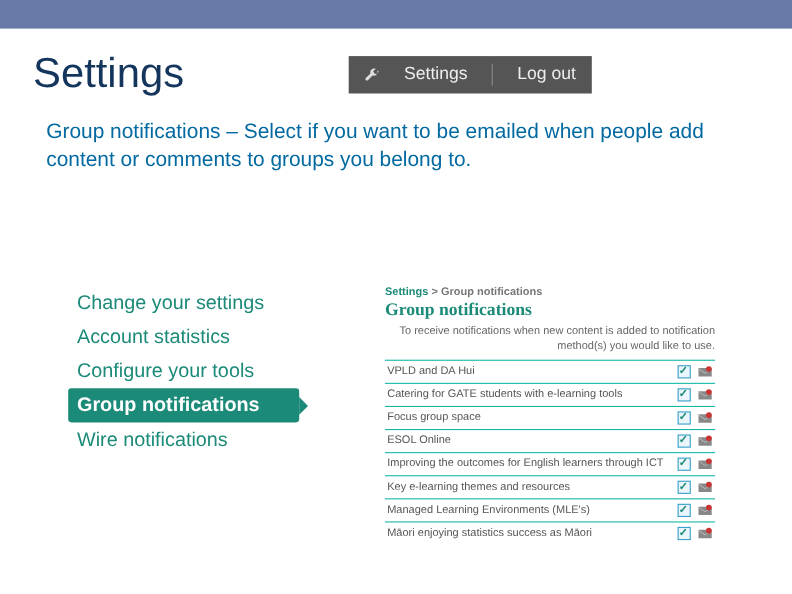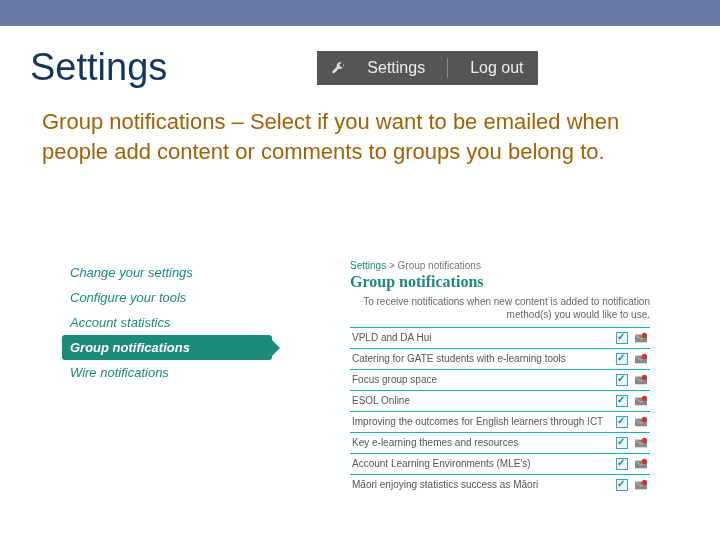--- a/index.html
+++ b/index.html
@@ -40,39 +40,38 @@
     gap: 22px;
     font-size: 16px;
   }
   .header-pill .sep { width: 1px; height: 20px; background: #888; }
   .wrench-icon {
     width: 14px; height: 14px;
     display: inline-block;
   }
   .wrench-icon svg { display:block; }
   .desc {
-    font-size: 22px;
-    color: #a16207;
+    font-size: 19px;
+    color: #0369a1;
     line-height: 1.35;
     padding: 0 8px 0 12px;
     max-width: 640px;
   }
   .panels {
     position: absolute;
     top: 260px;
     left: 0;
     width: 720px;
     display: flex;
   }
   
   .sidebar {
     margin-left: 62px;
     width: 210px;
-    font-size: 13px;
-    font-style: italic;
+    font-size: 18px;
   }
   .sidebar-item {
     padding: 5px 8px;
     color: #1c8a78;
     cursor: pointer;
   }
   .sidebar-item.active {
     background: #1c8a78;
     color: #fff;
     border-radius: 3px;
@@ -93,20 +92,21 @@
   .content {
     margin-left: 78px;
     width: 300px;
     font-size: 11px;
     color: #555;
   }
   .breadcrumb {
     font-size: 10px;
     color: #777;
     margin-bottom: 2px;
+    font-weight: bold;
   }
   .breadcrumb .bc-link { color: #1c8a78; }
   .panel-title {
     font-family: Georgia, serif;
     font-size: 16px;
     color: #1c8a78;
     font-weight: bold;
     margin-bottom: 4px;
   }
   .panel-desc {
@@ -176,22 +176,22 @@
       <span class="sep"></span>
       <span>Log out</span>
     </div>
   </div>
   <p class="desc">Group notifications – Select if you want to be emailed when people add content or comments to groups you belong to.</p>
 </div>
 
 <div class="panels">
   <div class="sidebar" id="sidebar">
       <div class="sidebar-item">Change your settings</div>
+      <div class="sidebar-item">Account statistics</div>
       <div class="sidebar-item">Configure your tools</div>
-      <div class="sidebar-item">Account statistics</div>
       <div class="sidebar-item active">Group notifications</div>
       <div class="sidebar-item">Wire notifications</div>
     </div>
   <div class="content">
     <div class="breadcrumb">
       <span class="bc-link">Settings</span><span> &gt; </span><span>Group notifications</span>
     </div>
     <div class="panel-title">Group notifications</div>
     <div class="panel-desc">To receive notifications when new content is added to notification method(s) you would like to use.</div>
     <div id="groups">
@@ -255,21 +255,21 @@
           <div class="cb"></div>
           <div class="env-icon">
             <svg viewBox="0 0 16 14" width="14" height="12">
               <path fill="#888" d="M1 3h14v9H1z"></path>
               <path fill="#bbb" d="M1 3l7 5 7-5v1l-7 5-7-5z"></path>
               <circle cx="12" cy="4" r="3" fill="#c33"></circle>
             </svg>
           </div>
         </div>
         <div class="group-row">
-          <div class="group-label">Account Learning Environments (MLE's)</div>
+          <div class="group-label">Managed Learning Environments (MLE's)</div>
           <div class="cb"></div>
           <div class="env-icon">
             <svg viewBox="0 0 16 14" width="14" height="12">
               <path fill="#888" d="M1 3h14v9H1z"></path>
               <path fill="#bbb" d="M1 3l7 5 7-5v1l-7 5-7-5z"></path>
               <circle cx="12" cy="4" r="3" fill="#c33"></circle>
             </svg>
           </div>
         </div>
         <div class="group-row">

